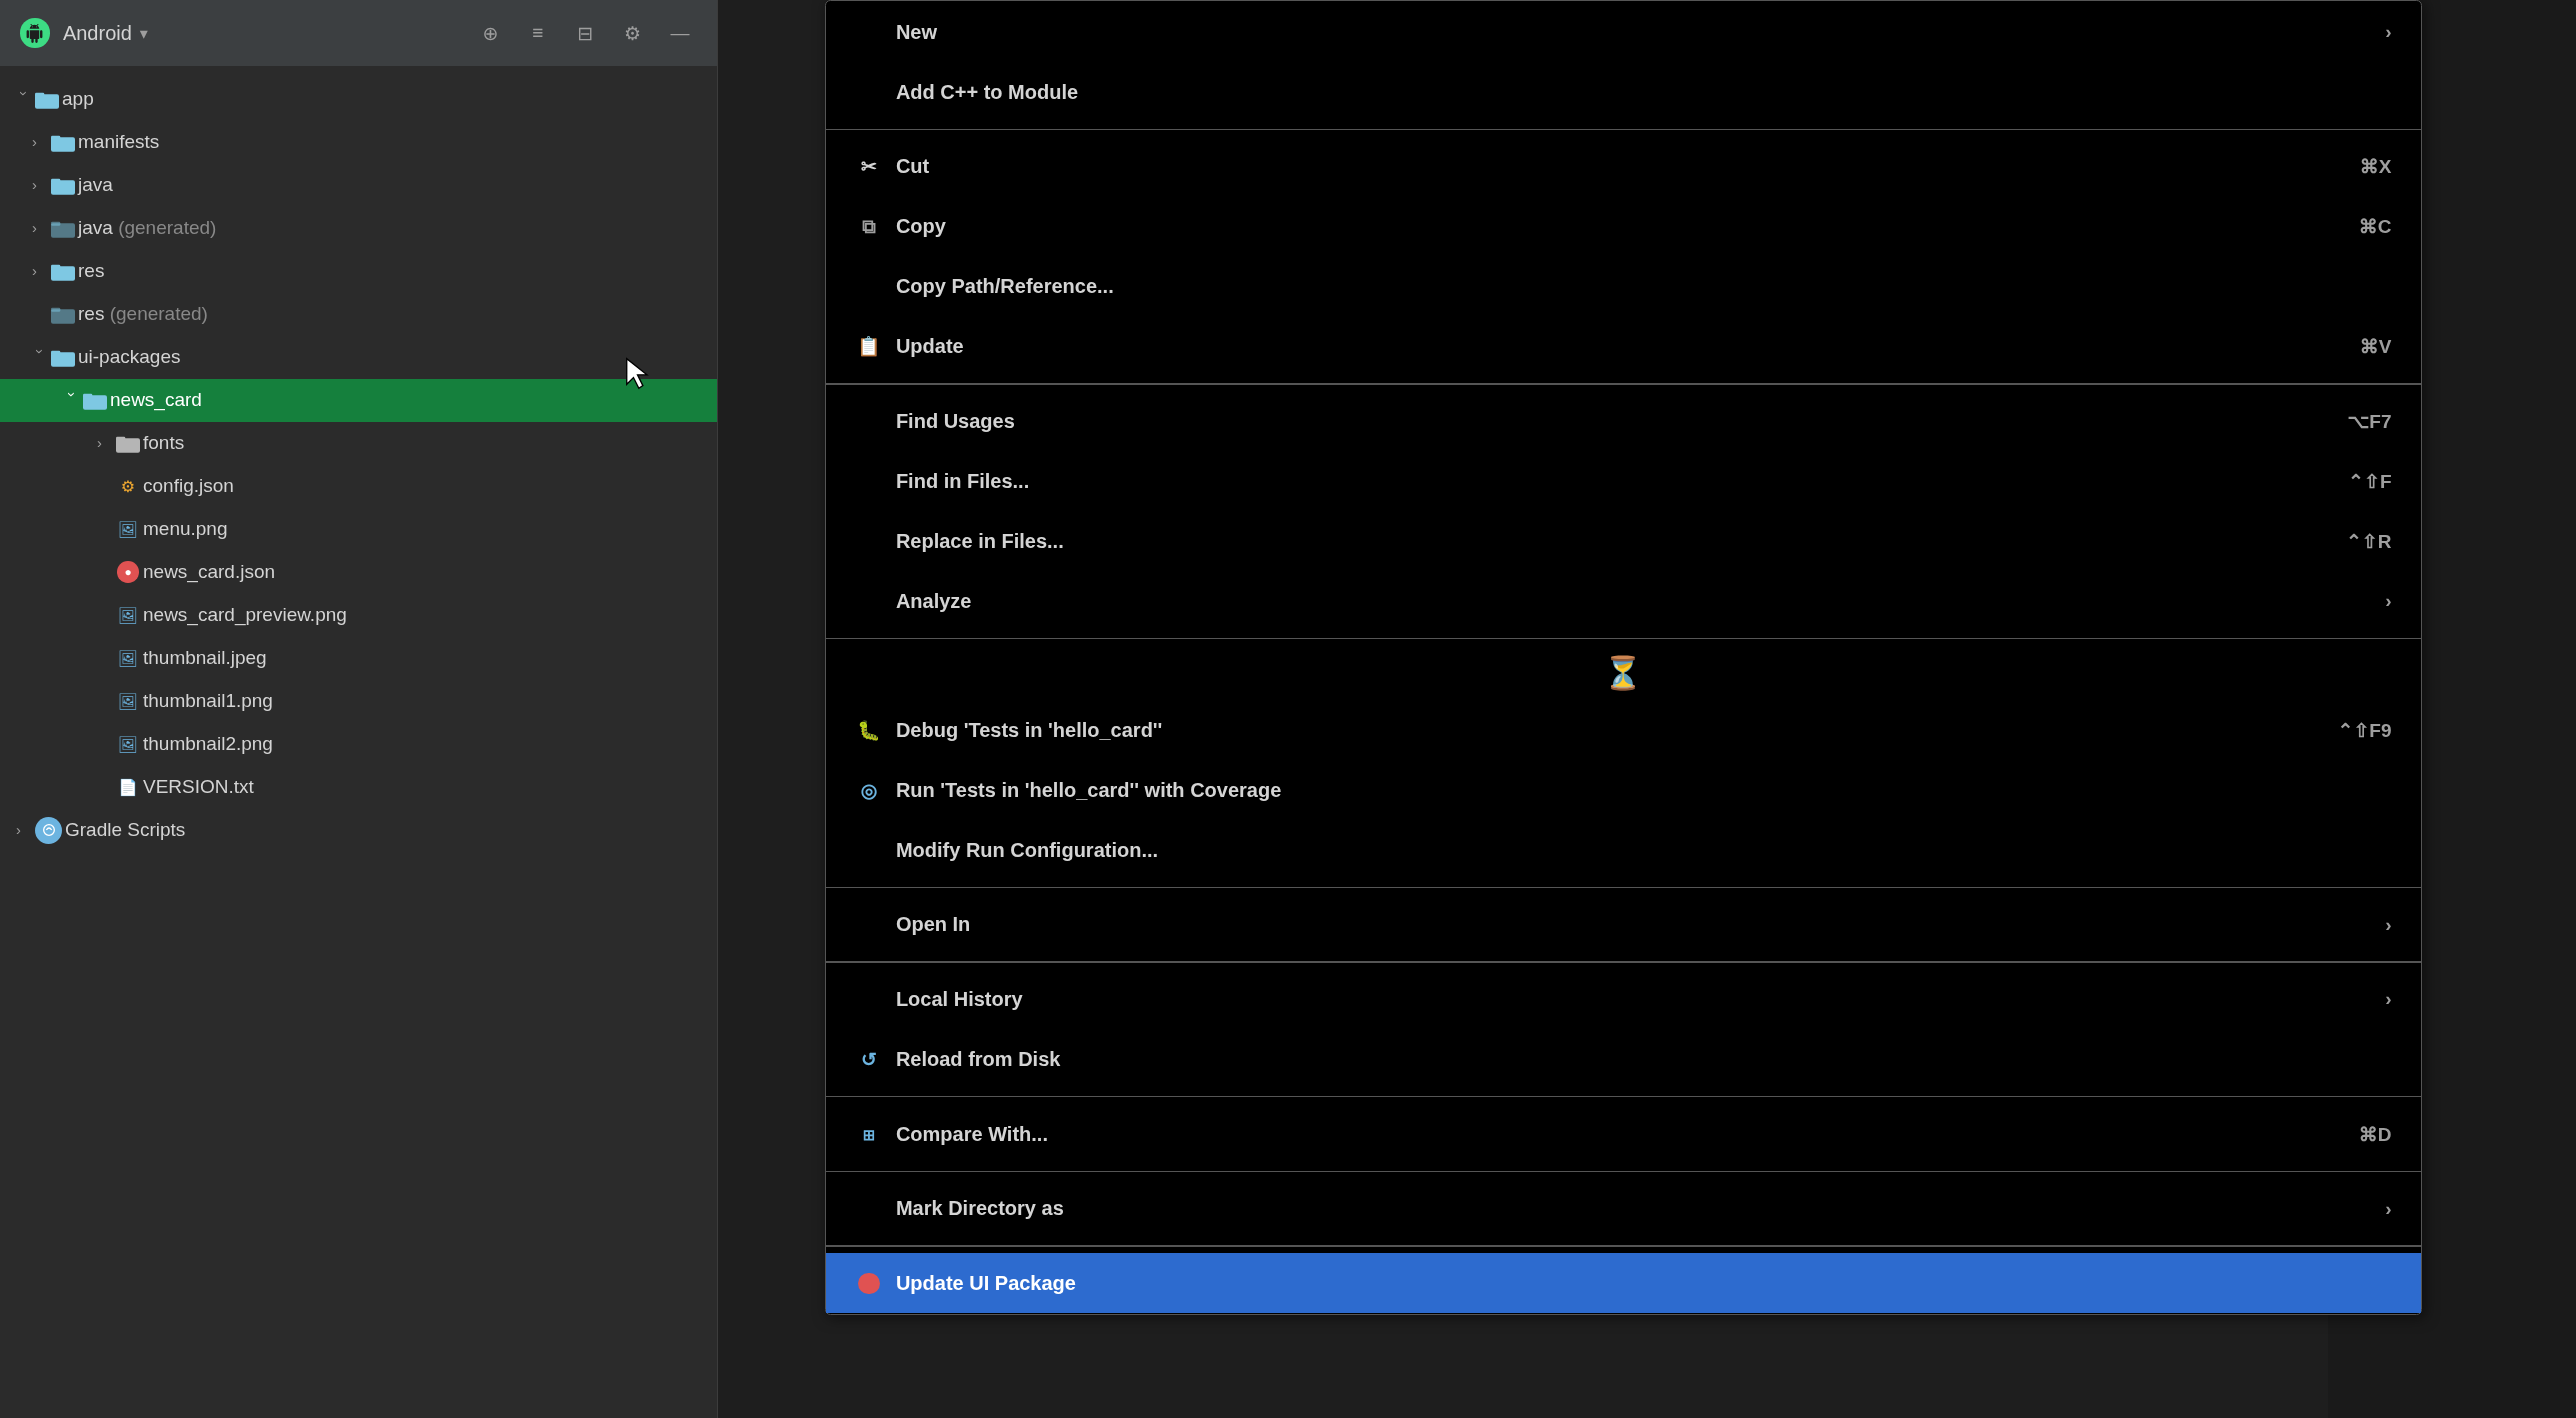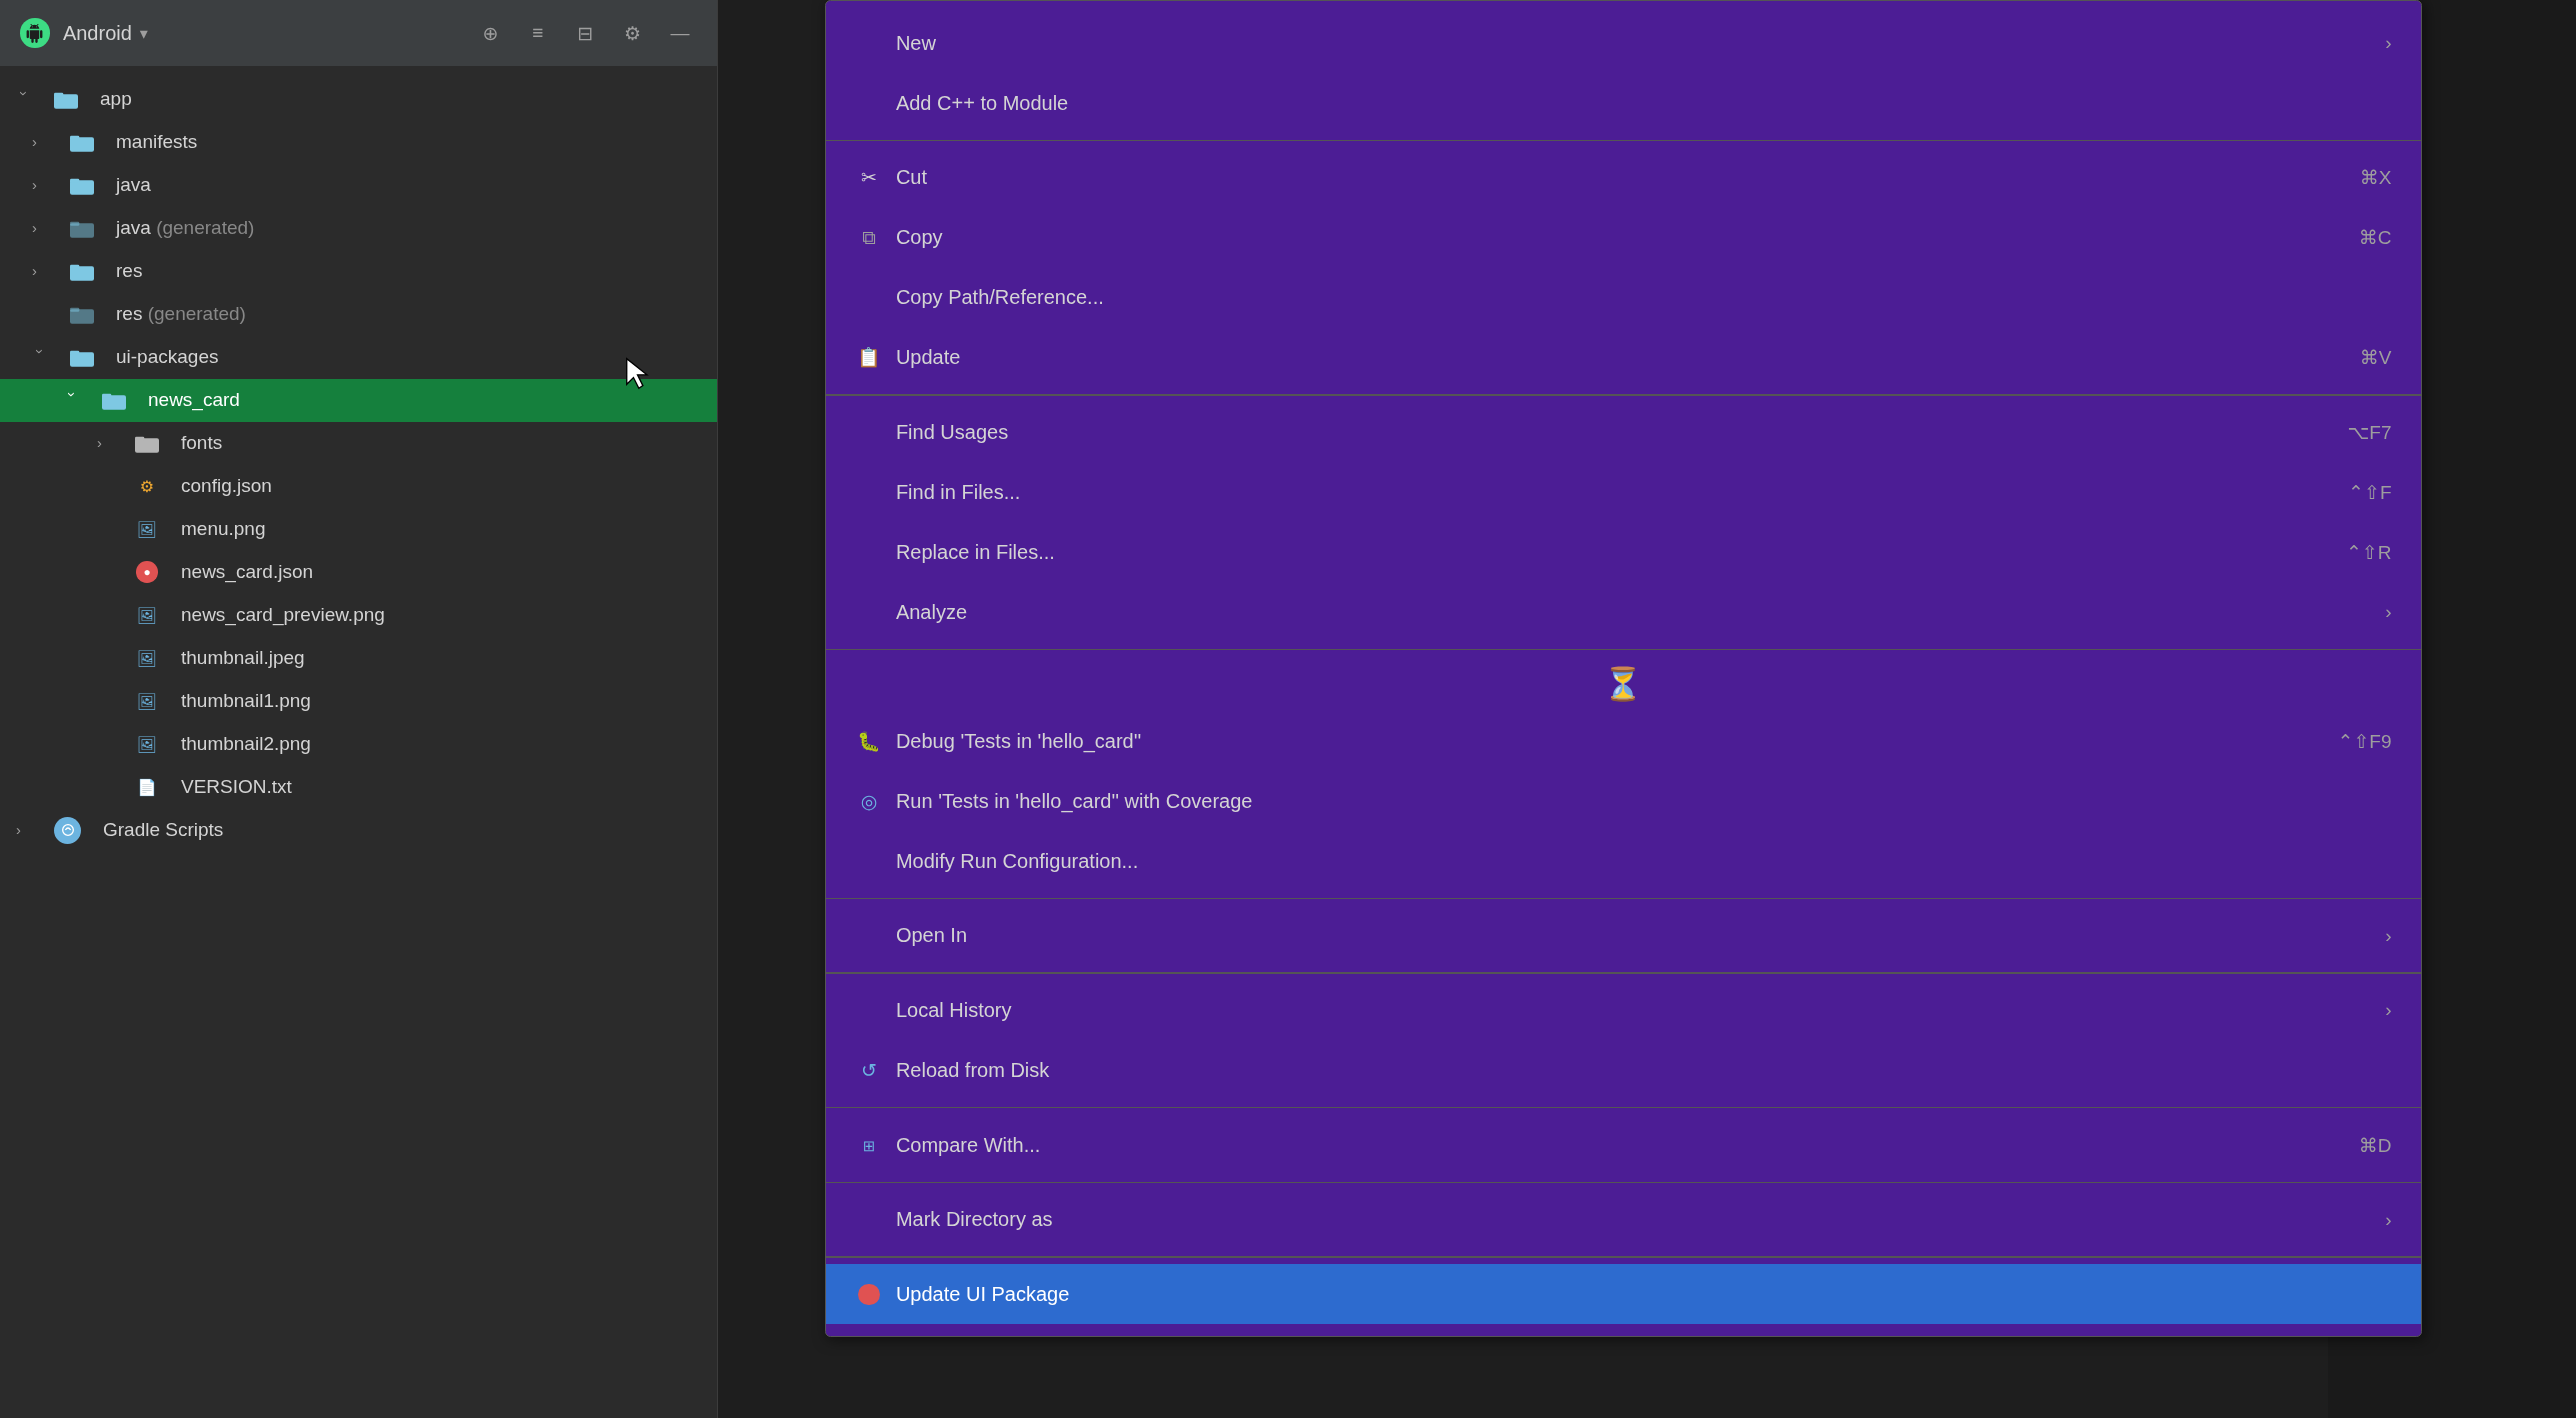--- a/index.html
+++ b/index.html
@@ -81,21 +81,21 @@
       padding: 10.7px 0;
       overflow: hidden;
     }
 
     .tree-item {
       display: flex;
       align-items: center;
       height: 43px;
       padding: 0 16px;
       cursor: pointer;
-      gap: 22px;
+      gap: 3px;
       font-size: 19px;
       color: #d4d4d4;
     }
     .tree-item.selected {
       background: #15803d;
       color: #ffffff;
     }
 
     .tree-indent-1 { padding-left: 32px; }
     .tree-indent-2 { padding-left: 64px; }
@@ -145,25 +145,26 @@
       height: 100%;
       background: transparent;
       position: relative;
     }
 
     .context-menu {
       position: absolute;
       top: 0;
       left: 107px;
       width: 1597px;
-      background: #4c1d95;
+      background: #000000;
       border: 0.7px solid #555555;
       border-radius: 5.4px;
-      padding: 12px 0;
+      padding: 1px 0;
       box-shadow: 2.7px 2.7px 13.4px rgba(0,0,0,0.5);
+      font-weight: bold;
     }
 
     .menu-item {
       display: flex;
       align-items: center;
       height: 60px;
       padding: 0 29.5px;
       cursor: pointer;
       gap: 13.4px;
       font-size: 20px;

